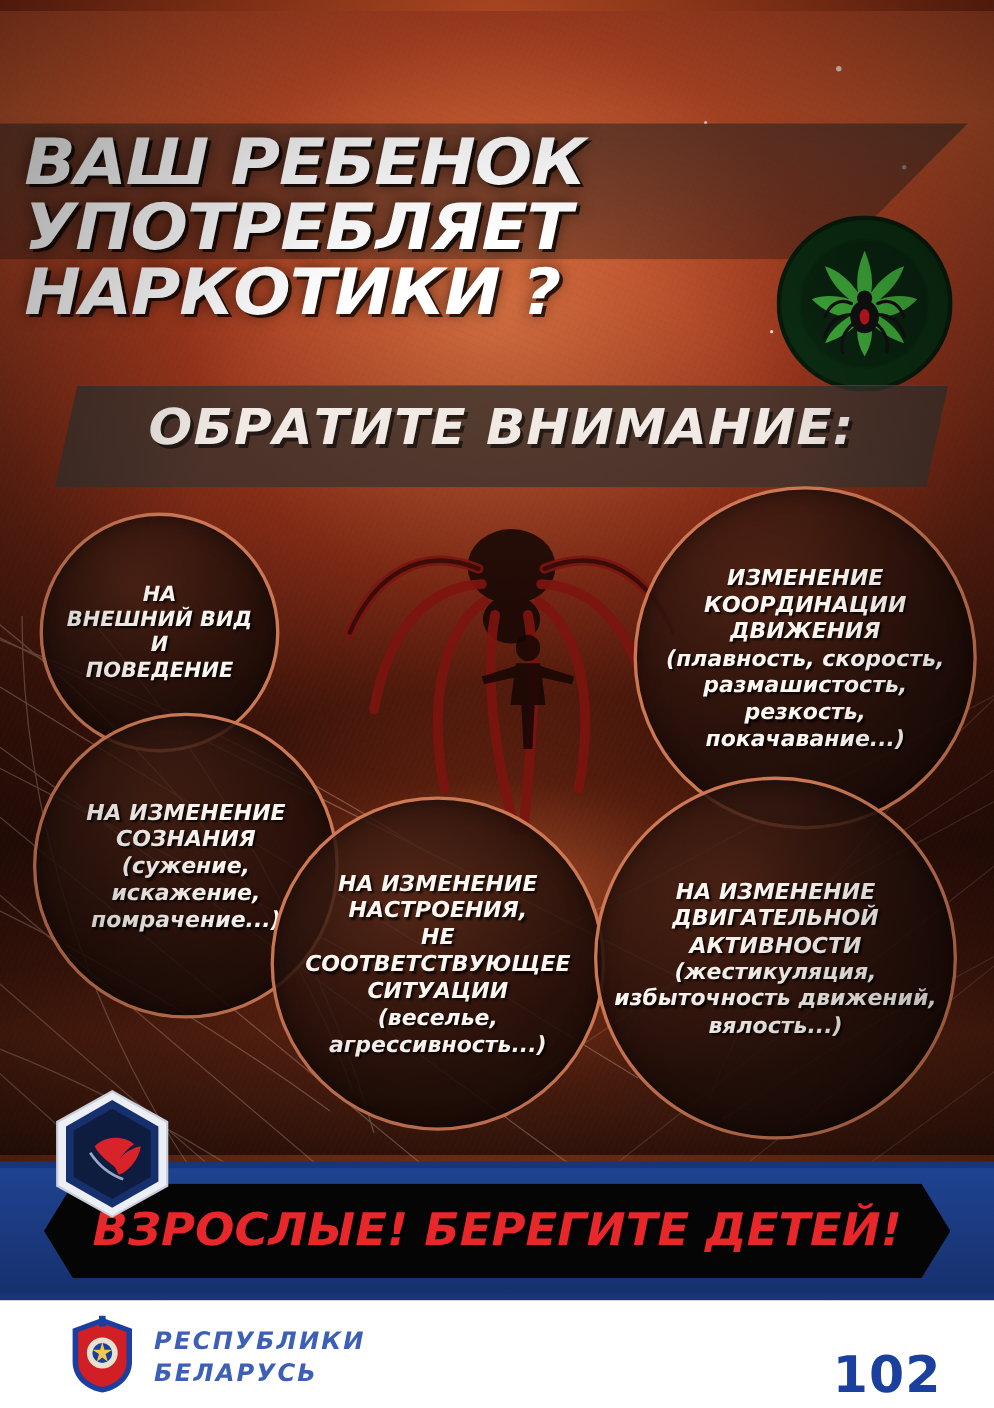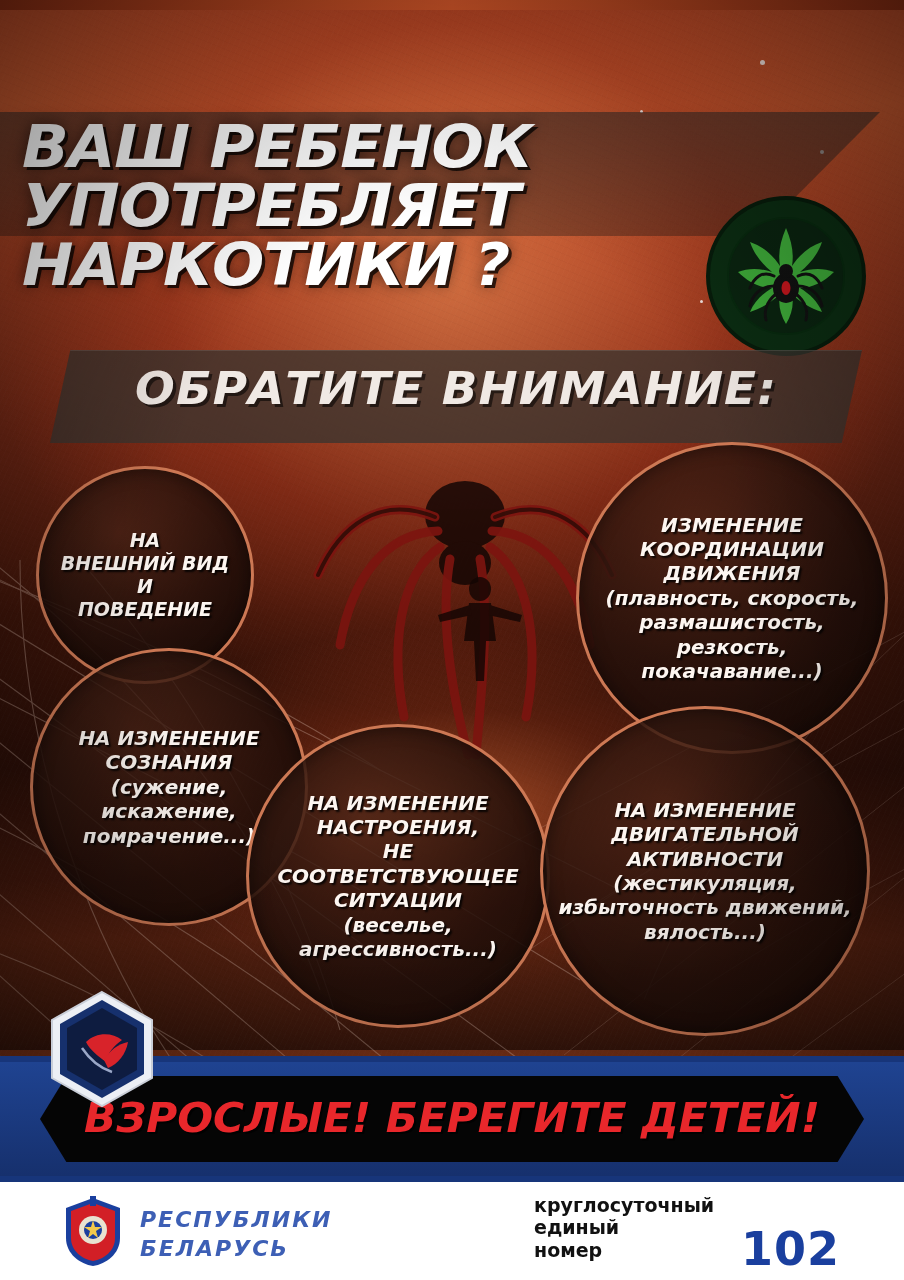--- a/index.html
+++ b/index.html
@@ -285,21 +285,21 @@
     text-align: left;
     color: #111;
     font-family: "DejaVu Sans", sans-serif;
     font-weight: 700;
     font-size: 19px;
     line-height: 1.18;
     white-space: pre-line;
   }
   .phone-number {
     position: absolute;
-    right: 64px;
+    right: 48px;
     top: 1222px;
     color: #1a3f9e;
     font-family: "DejaVu Sans", sans-serif;
     font-weight: 700;
     font-size: 46px;
     letter-spacing: 1px;
   }
 
   .top-red-edge {
     position: absolute;
@@ -498,18 +498,15 @@
     <circle cx="31" cy="34" r="14" fill="#e8e2d0"></circle>
     <circle cx="31" cy="34" r="9" fill="#1a3f9e"></circle>
     <path d="M31,24 L33,31 L40,31 L34,35 L36,42 L31,38 L26,42 L28,35 L22,31 L29,31 Z" fill="#f2c94c"></path>
     <rect x="28" y="0" width="6" height="10" fill="#1a3f9e"></rect>
   </svg>
 
   <div class="mvd-text">
     <div class="mvd-line2">РЕСПУБЛИКИ БЕЛАРУСЬ</div>
   </div>
 
-  <div class="phone-words">круглосуточный
-единый
-номер</div>
   <div class="phone-number">102</div>
 
 </div>
 
 </body></html>

